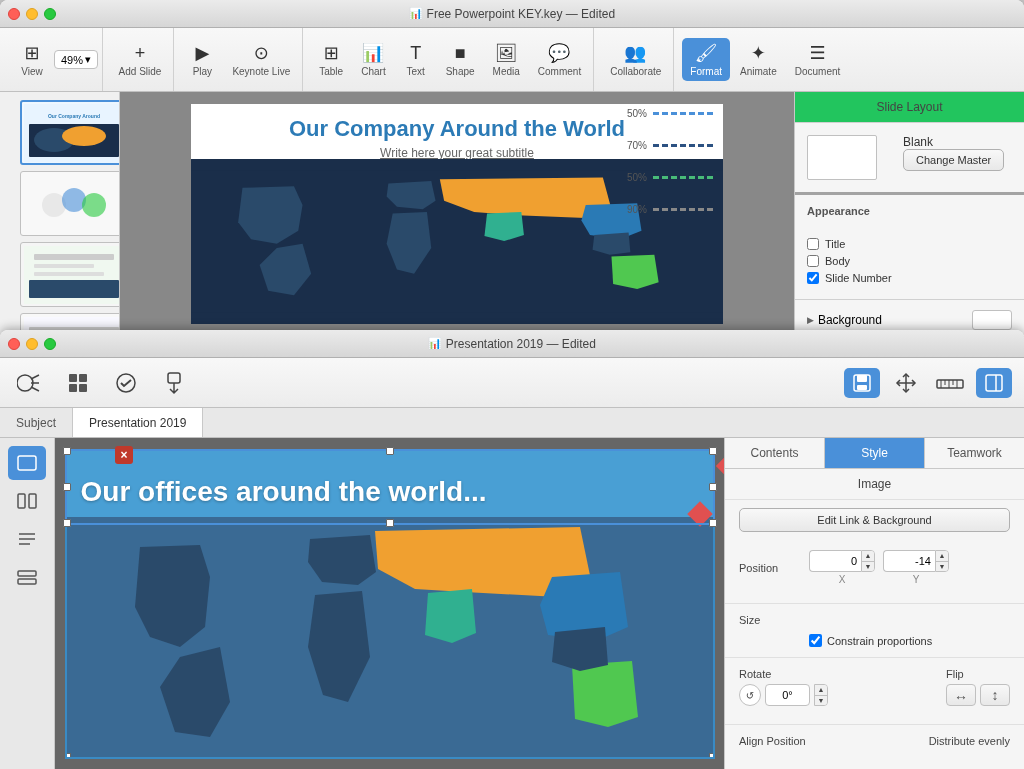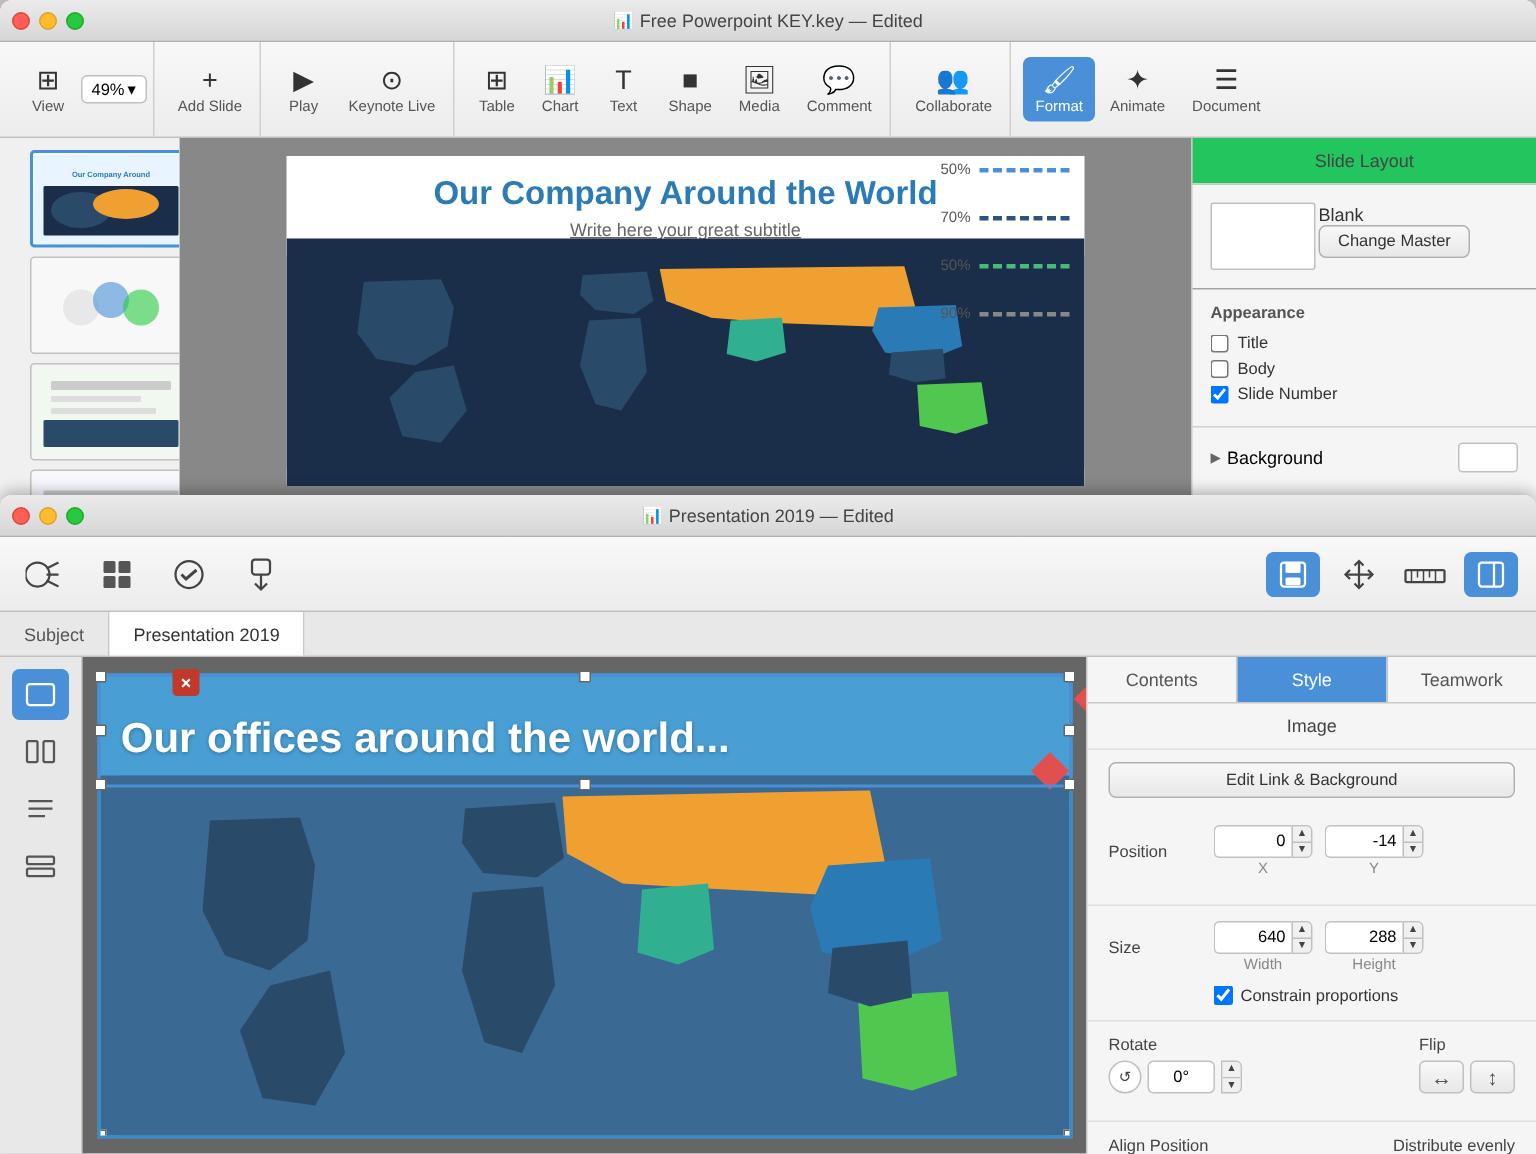--- a/index.html
+++ b/index.html
@@ -184,24 +184,24 @@
       text-align: center;
       font-size: 12px;
       color: #444;
       padding: 8px;
       border-bottom: 1px solid #d0d0d0;
       background: #22c55e;
     }
 
     .layout-preview {
       display: flex;
-      align-items: flex-end;
+      align-items: flex-start;
       padding: 12px;
-      gap: 2px;
-      border-bottom: 1px solid #a3a3a3;
+      gap: 26px;
+      border-bottom: 3px solid #a3a3a3;
     }
     .layout-thumb {
       width: 70px;
       height: 45px;
       background: white;
       border: 1px solid #c0c0c0;
       border-radius: 2px;
     }
     .layout-name {
       font-size: 12px;
@@ -221,21 +221,21 @@
     }
 
     .appearance-section {
       padding: 10px 12px;
       border-bottom: 1px solid #d0d0d0;
     }
     .section-title {
       font-size: 11px;
       font-weight: 600;
       color: #555;
-      margin-bottom: 8px;
+      margin-bottom: 21px;
     }
     .checkbox-row {
       display: flex;
       align-items: center;
       gap: 6px;
       margin-bottom: 5px;
       font-size: 11px;
       color: #333;
     }
     .checkbox-row input[type="checkbox"] { width: 12px; height: 12px; }
@@ -1052,42 +1052,20 @@
               </div>
               <div class="field-label">Y</div>
             </div>
           </div>
         </div>
       </div>
 
       <div class="inspector-section">
         <div class="prop-row">
           <span class="prop-label">Size</span>
-          <div class="prop-input-group">
-            <div class="field-group">
-              <div class="num-field-container">
-                <input type="text" class="num-field-input" value="640" style="">
-                <div class="stepper-arrows">
-                  <div class="stepper-up">▲</div>
-                  <div class="stepper-down">▼</div>
-                </div>
-              </div>
-              <div class="field-label">Width</div>
-            </div>
-            <div class="field-group">
-              <div class="num-field-container">
-                <input type="text" class="num-field-input" value="288" style="">
-                <div class="stepper-arrows">
-                  <div class="stepper-up">▲</div>
-                  <div class="stepper-down">▼</div>
-                </div>
-              </div>
-              <div class="field-label">Height</div>
-            </div>
-          </div>
         </div>
         <div class="constrain-check">
           <input type="checkbox" id="constrain" checked="" style="">
           <label for="constrain">Constrain proportions</label>
         </div>
       </div>
 
       <div class="inspector-section">
         <div class="rotate-row">
           <div class="rotate-group">

